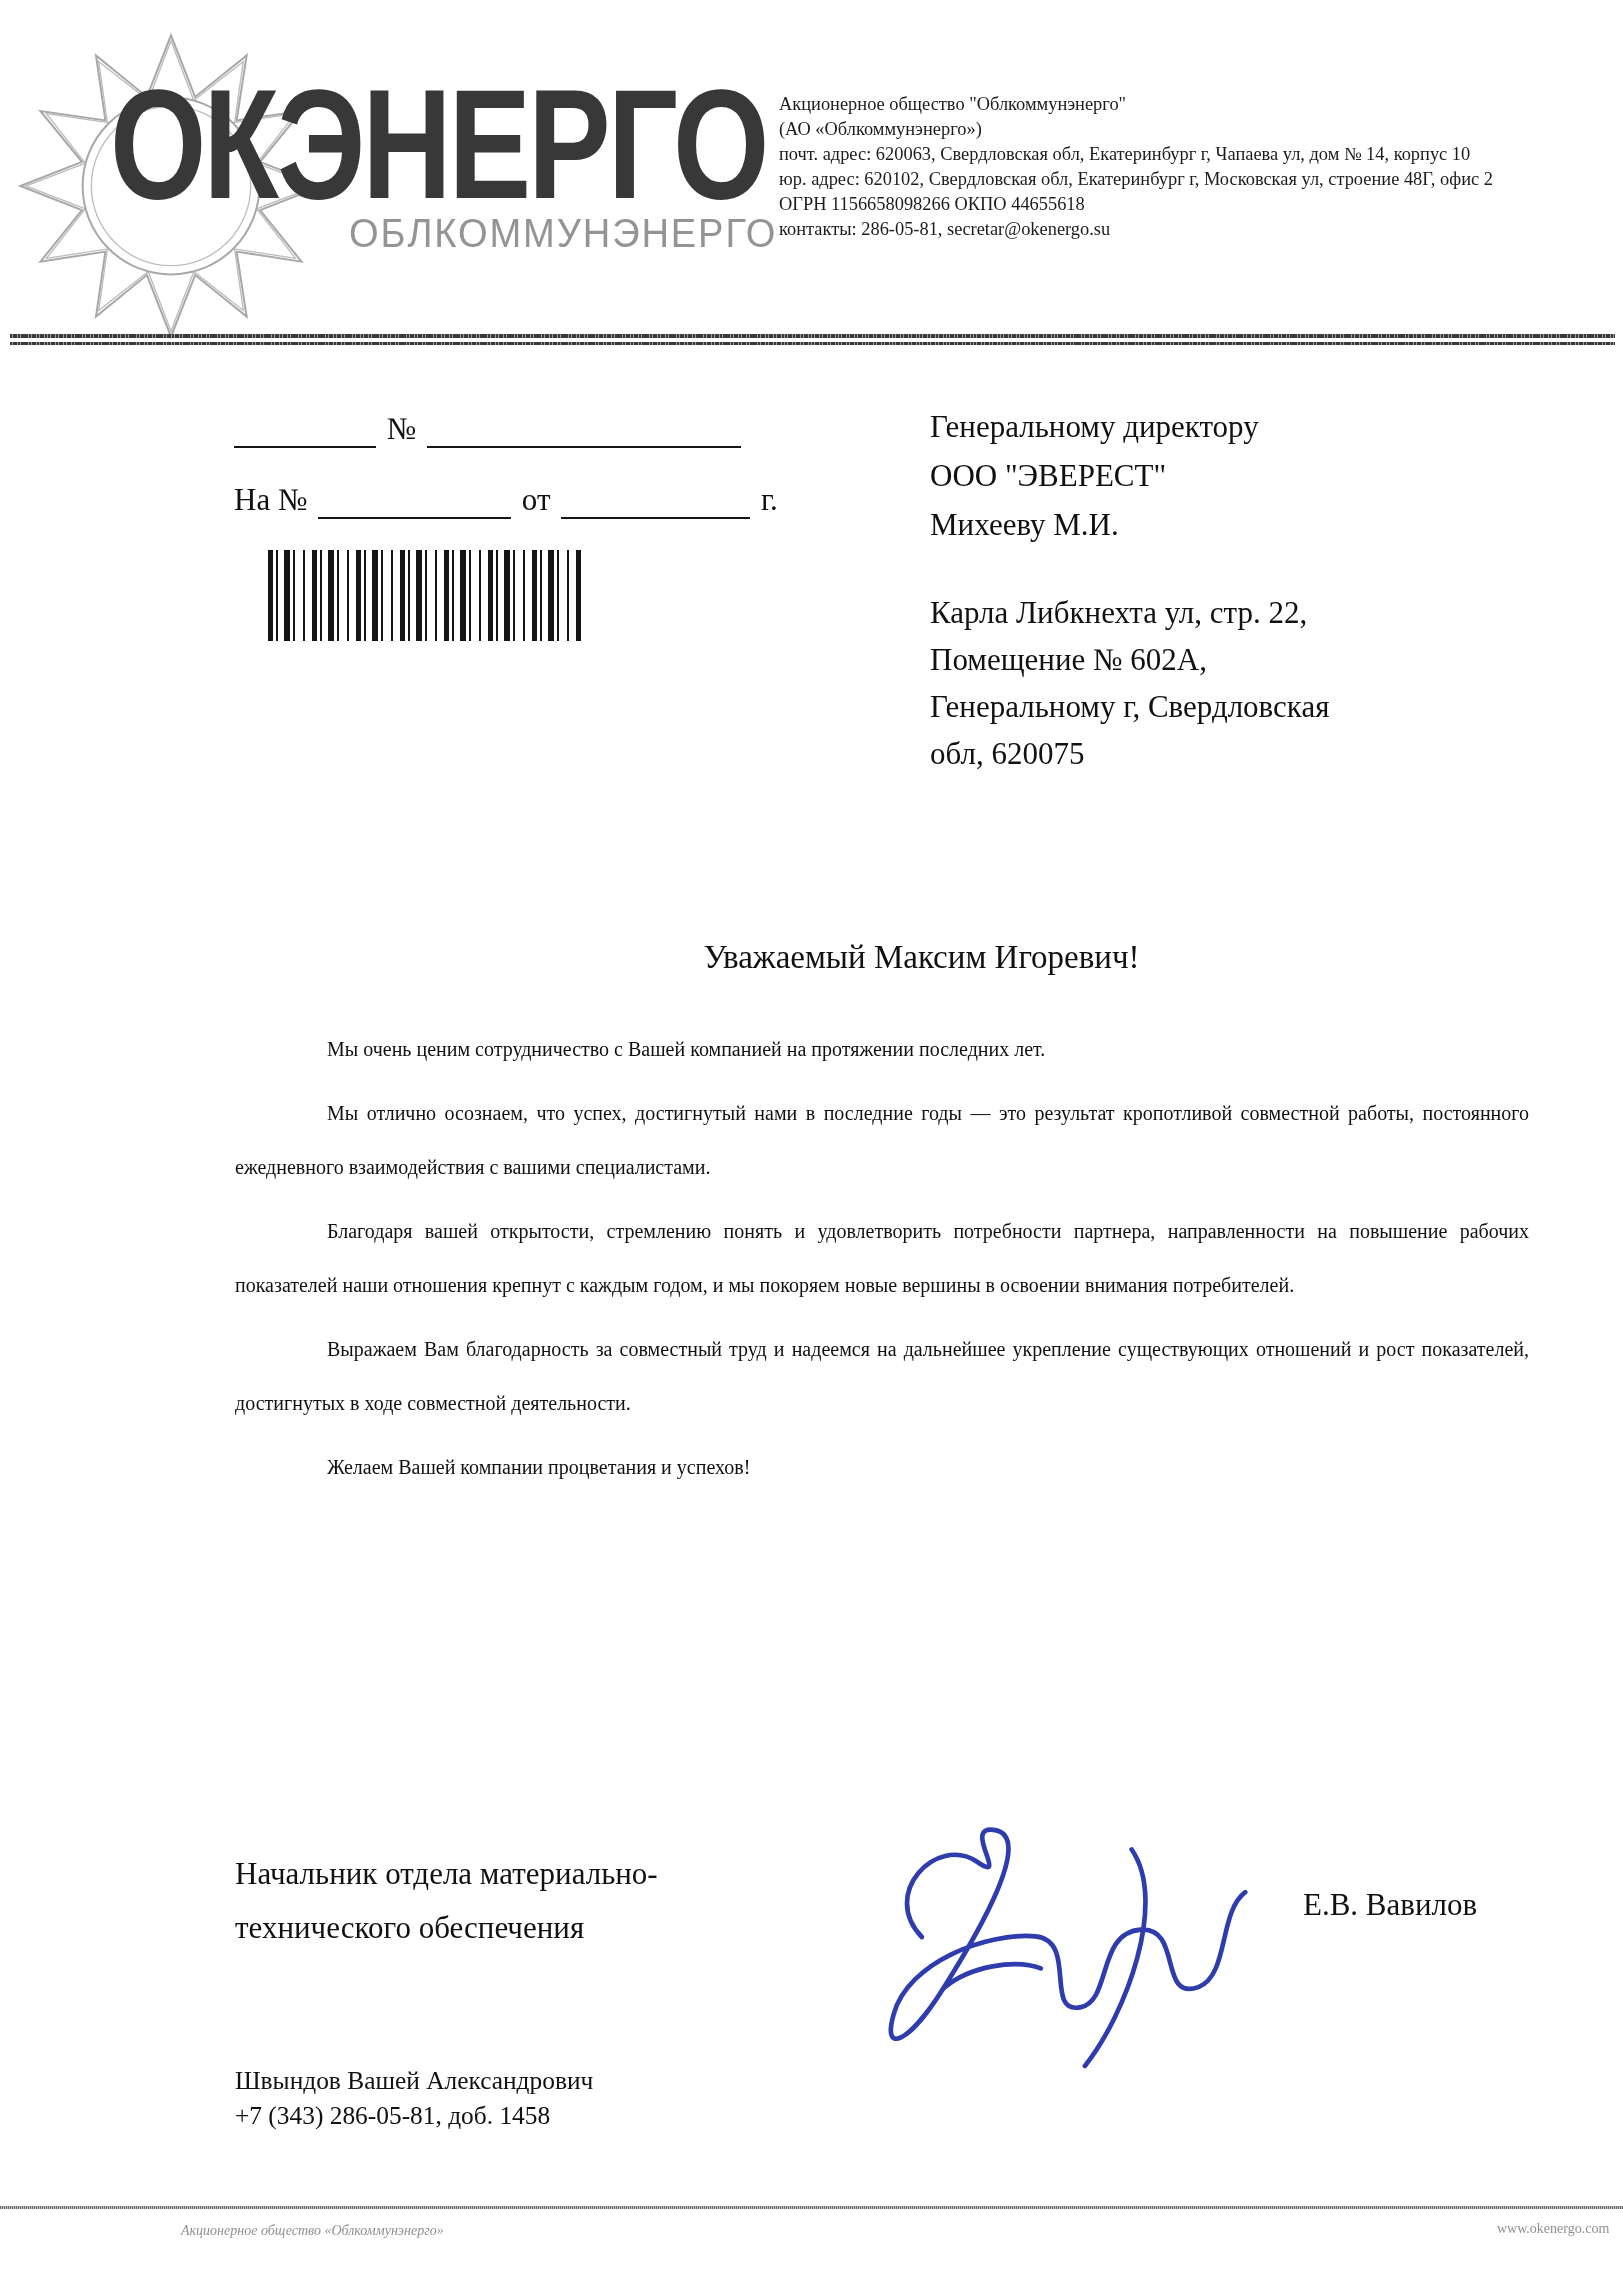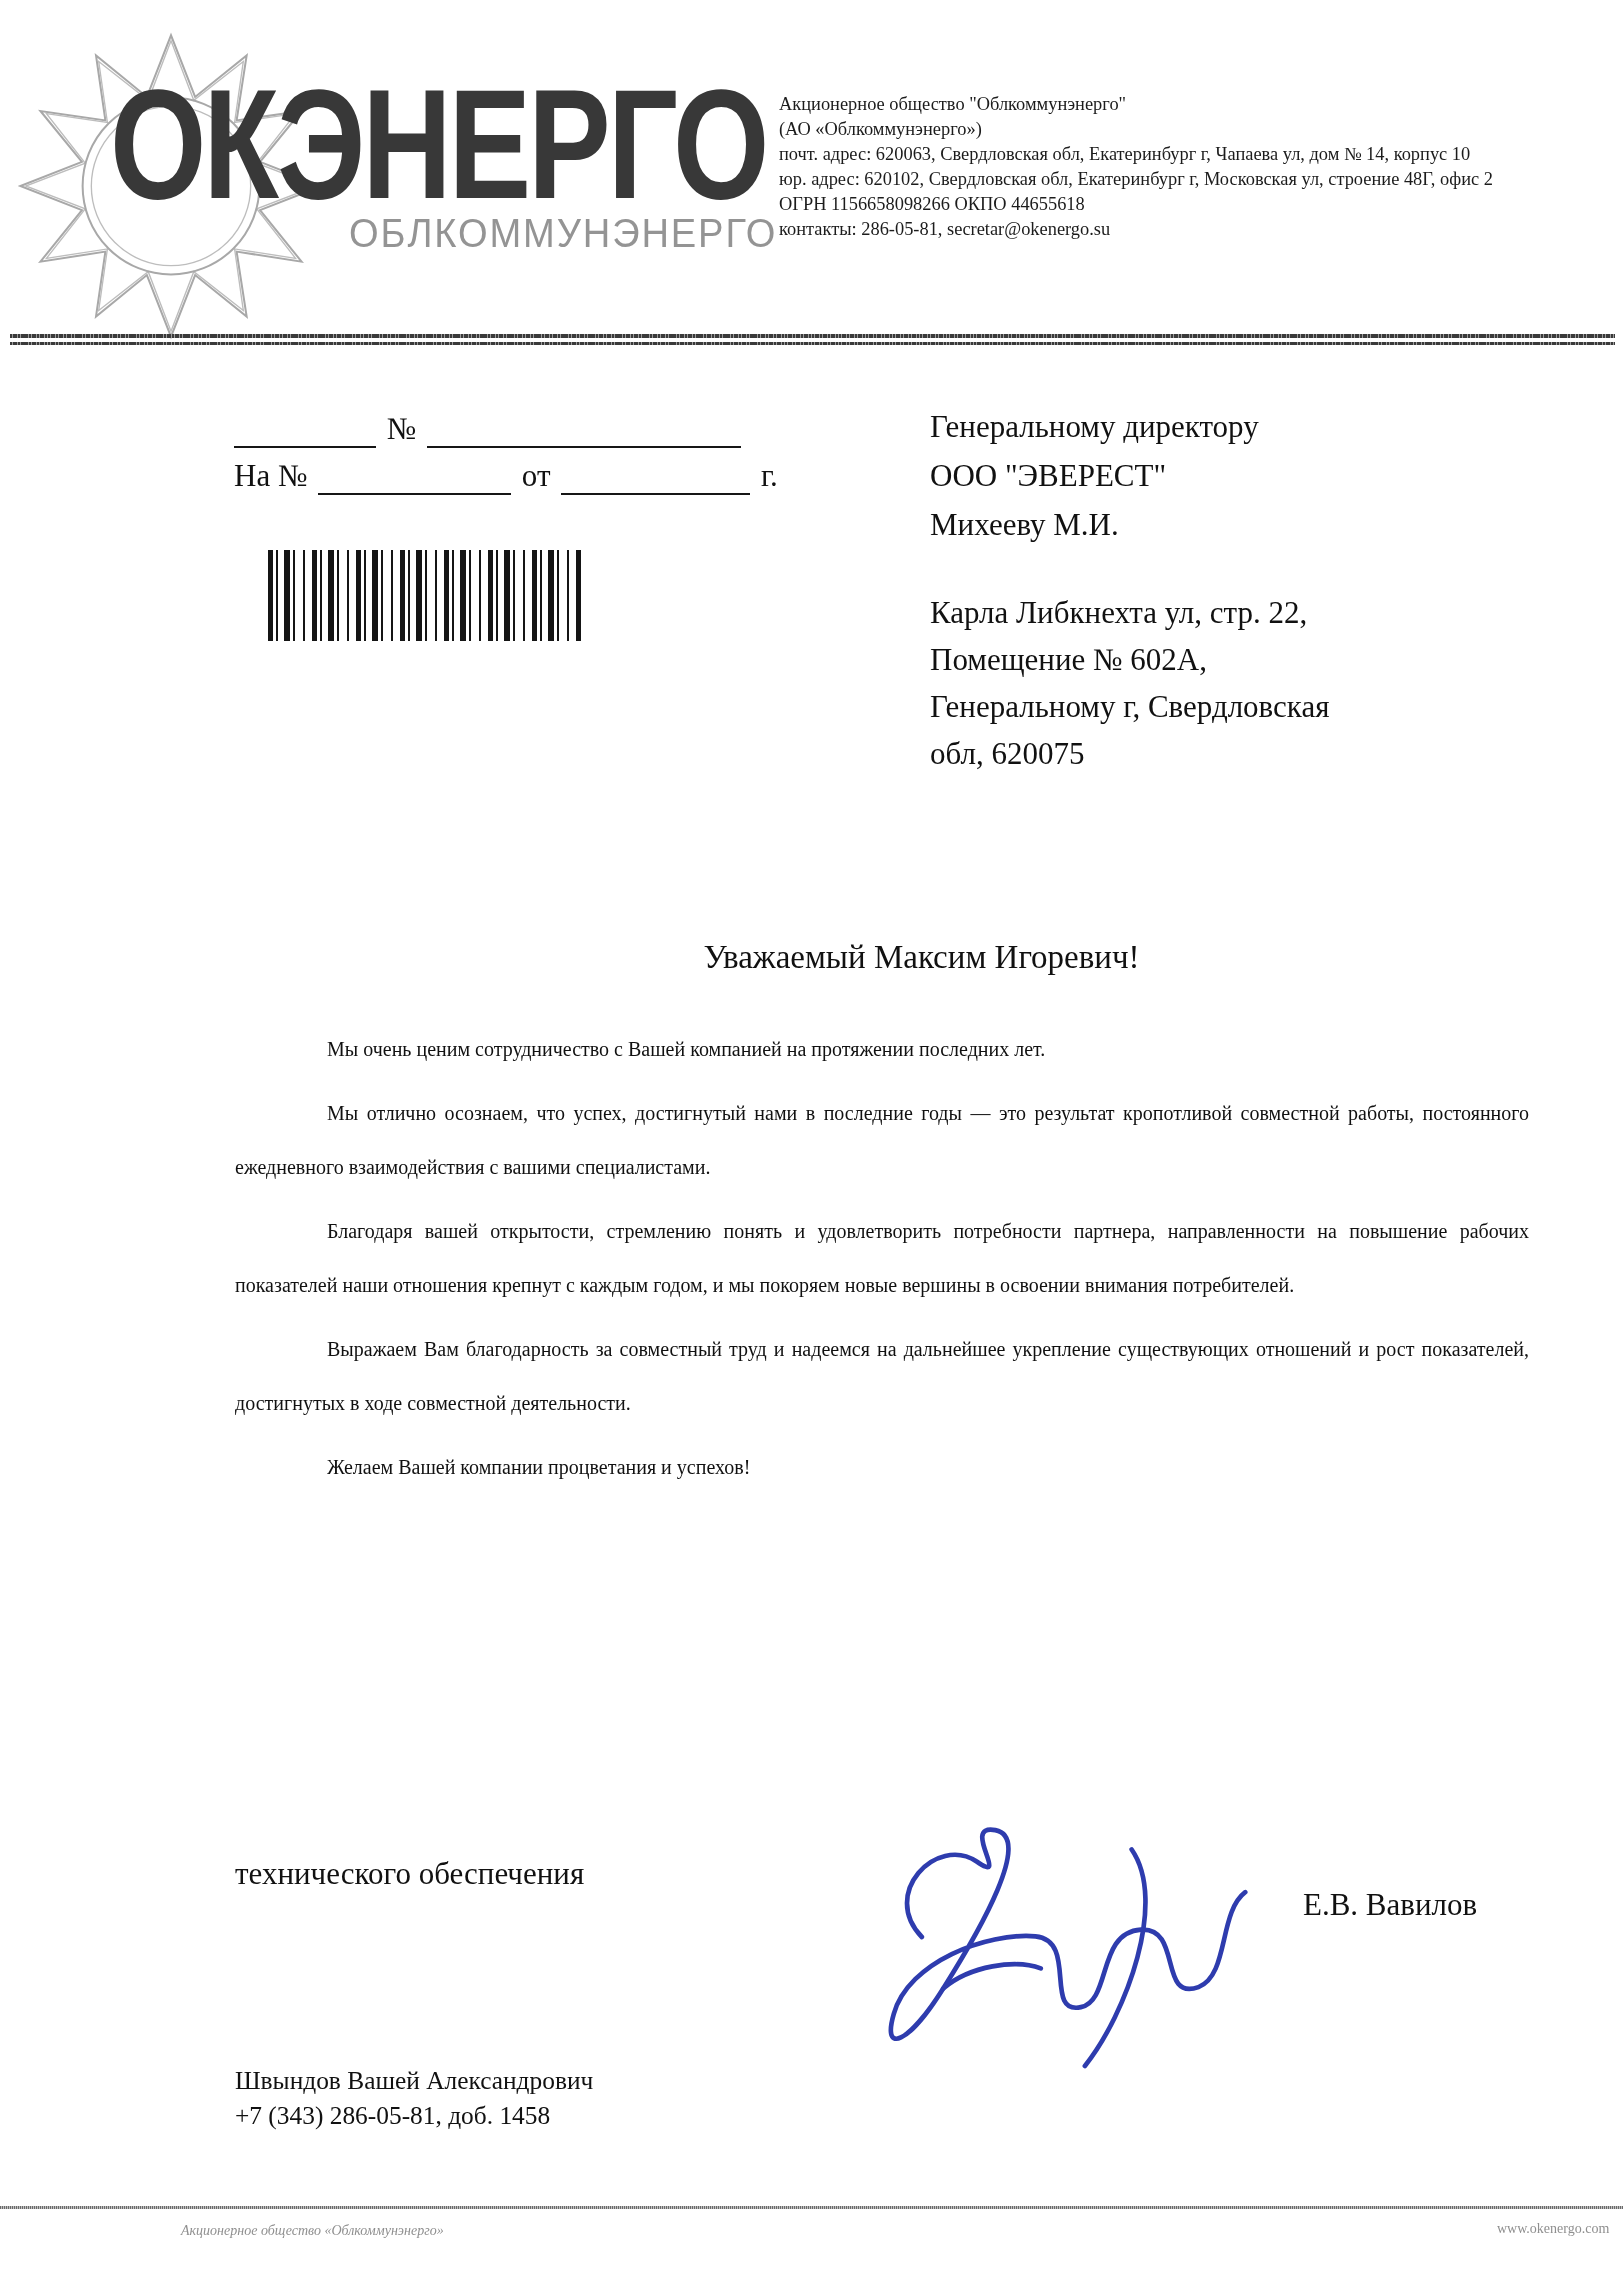--- a/index.html
+++ b/index.html
@@ -39,21 +39,21 @@
   .sep-double { position: absolute; left: 10px; top: 334px; width: 1605px; height: 12px; }
   .sep-band {
     height: 4px;
     background: repeating-linear-gradient(90deg, #3a3a3a 0 2px, #9b9b9b 2px 2.7px);
   }
   .sep-band.second { margin-top: 4px; height: 3.3px; }
 
   
   .ref-row { position: absolute; display: flex; align-items: flex-end; font-size: 31px; }
   .ref-row1 { left: 234px; top: 409px; }
-  .ref-row2 { left: 234px; top: 456px; }
+  .ref-row2 { left: 234px; top: 480px; }
   .uline { border-bottom: 2px solid #161616; height: 37px; display: inline-block; }
   .ref-label { padding: 0 10.7px 1.3px 10.7px; white-space: nowrap; }
   .u1 { width: 142px; }
   .u2 { width: 314px; }
   .u3 { width: 193px; }
   .u4 { width: 189px; }
 
   .barcode {
     position: absolute; left: 268px; top: 550px; width: 316px; height: 91px;
     background: repeating-linear-gradient(90deg,
@@ -169,20 +169,21 @@
 
   <div class="body-text">
     <p>Мы очень ценим сотрудничество с Вашей компанией на протяжении последних лет.</p>
     <p>Мы отлично осознаем, что успех, достигнутый нами в последние годы — это результат кропотливой совместной работы, постоянного ежедневного взаимодействия с вашими специалистами.</p>
     <p>Благодаря вашей открытости, стремлению понять и удовлетворить потребности партнера, направленности на повышение рабочих показателей наши отношения крепнут с каждым годом, и мы покоряем новые вершины в освоении внимания потребителей.</p>
     <p>Выражаем Вам благодарность за совместный труд и надеемся на дальнейшее укрепление существующих отношений и рост показателей, достигнутых в ходе совместной деятельности.</p>
     <p>Желаем Вашей компании процветания и успехов!</p>
   </div>
 
   <div class="sig-title">
+    <div>Начальник отдела материально-</div>
     <div>технического обеспечения</div>
   </div>
 
   <svg class="autograph" viewBox="0 0 660 430">
     <g fill="none" stroke="#2e3cae" stroke-width="7" stroke-linecap="round">
       <path d="M118 215 C 55 150 140 62 200 102 C 252 138 175 45 228 55 C 285 66 205 205 150 292 C 98 375 58 392 76 330 C 98 252 215 208 288 214 C 352 220 300 332 356 320 C 402 310 380 208 446 204 C 508 200 472 312 532 290 C 578 272 562 178 602 148"></path>
       <path d="M432 84 C 486 162 424 330 362 408"></path>
       <path d="M150 292 C 190 258 258 248 296 262"></path>
     </g>
   </svg>

